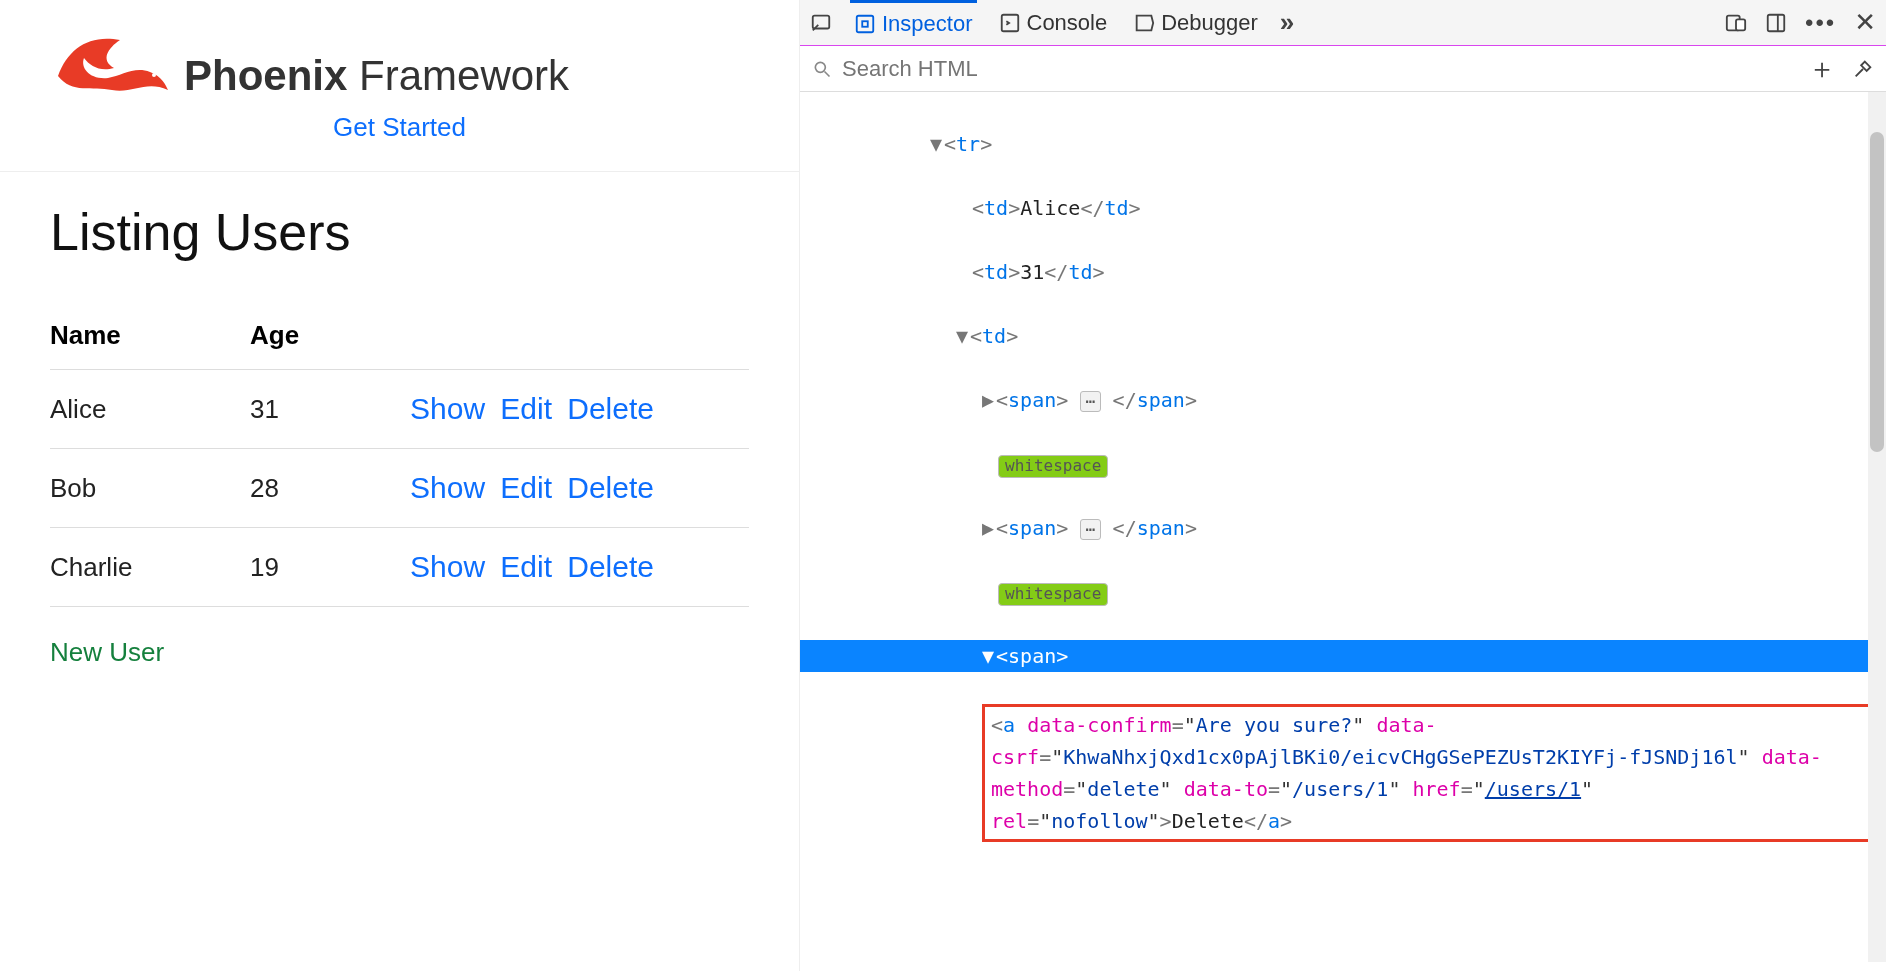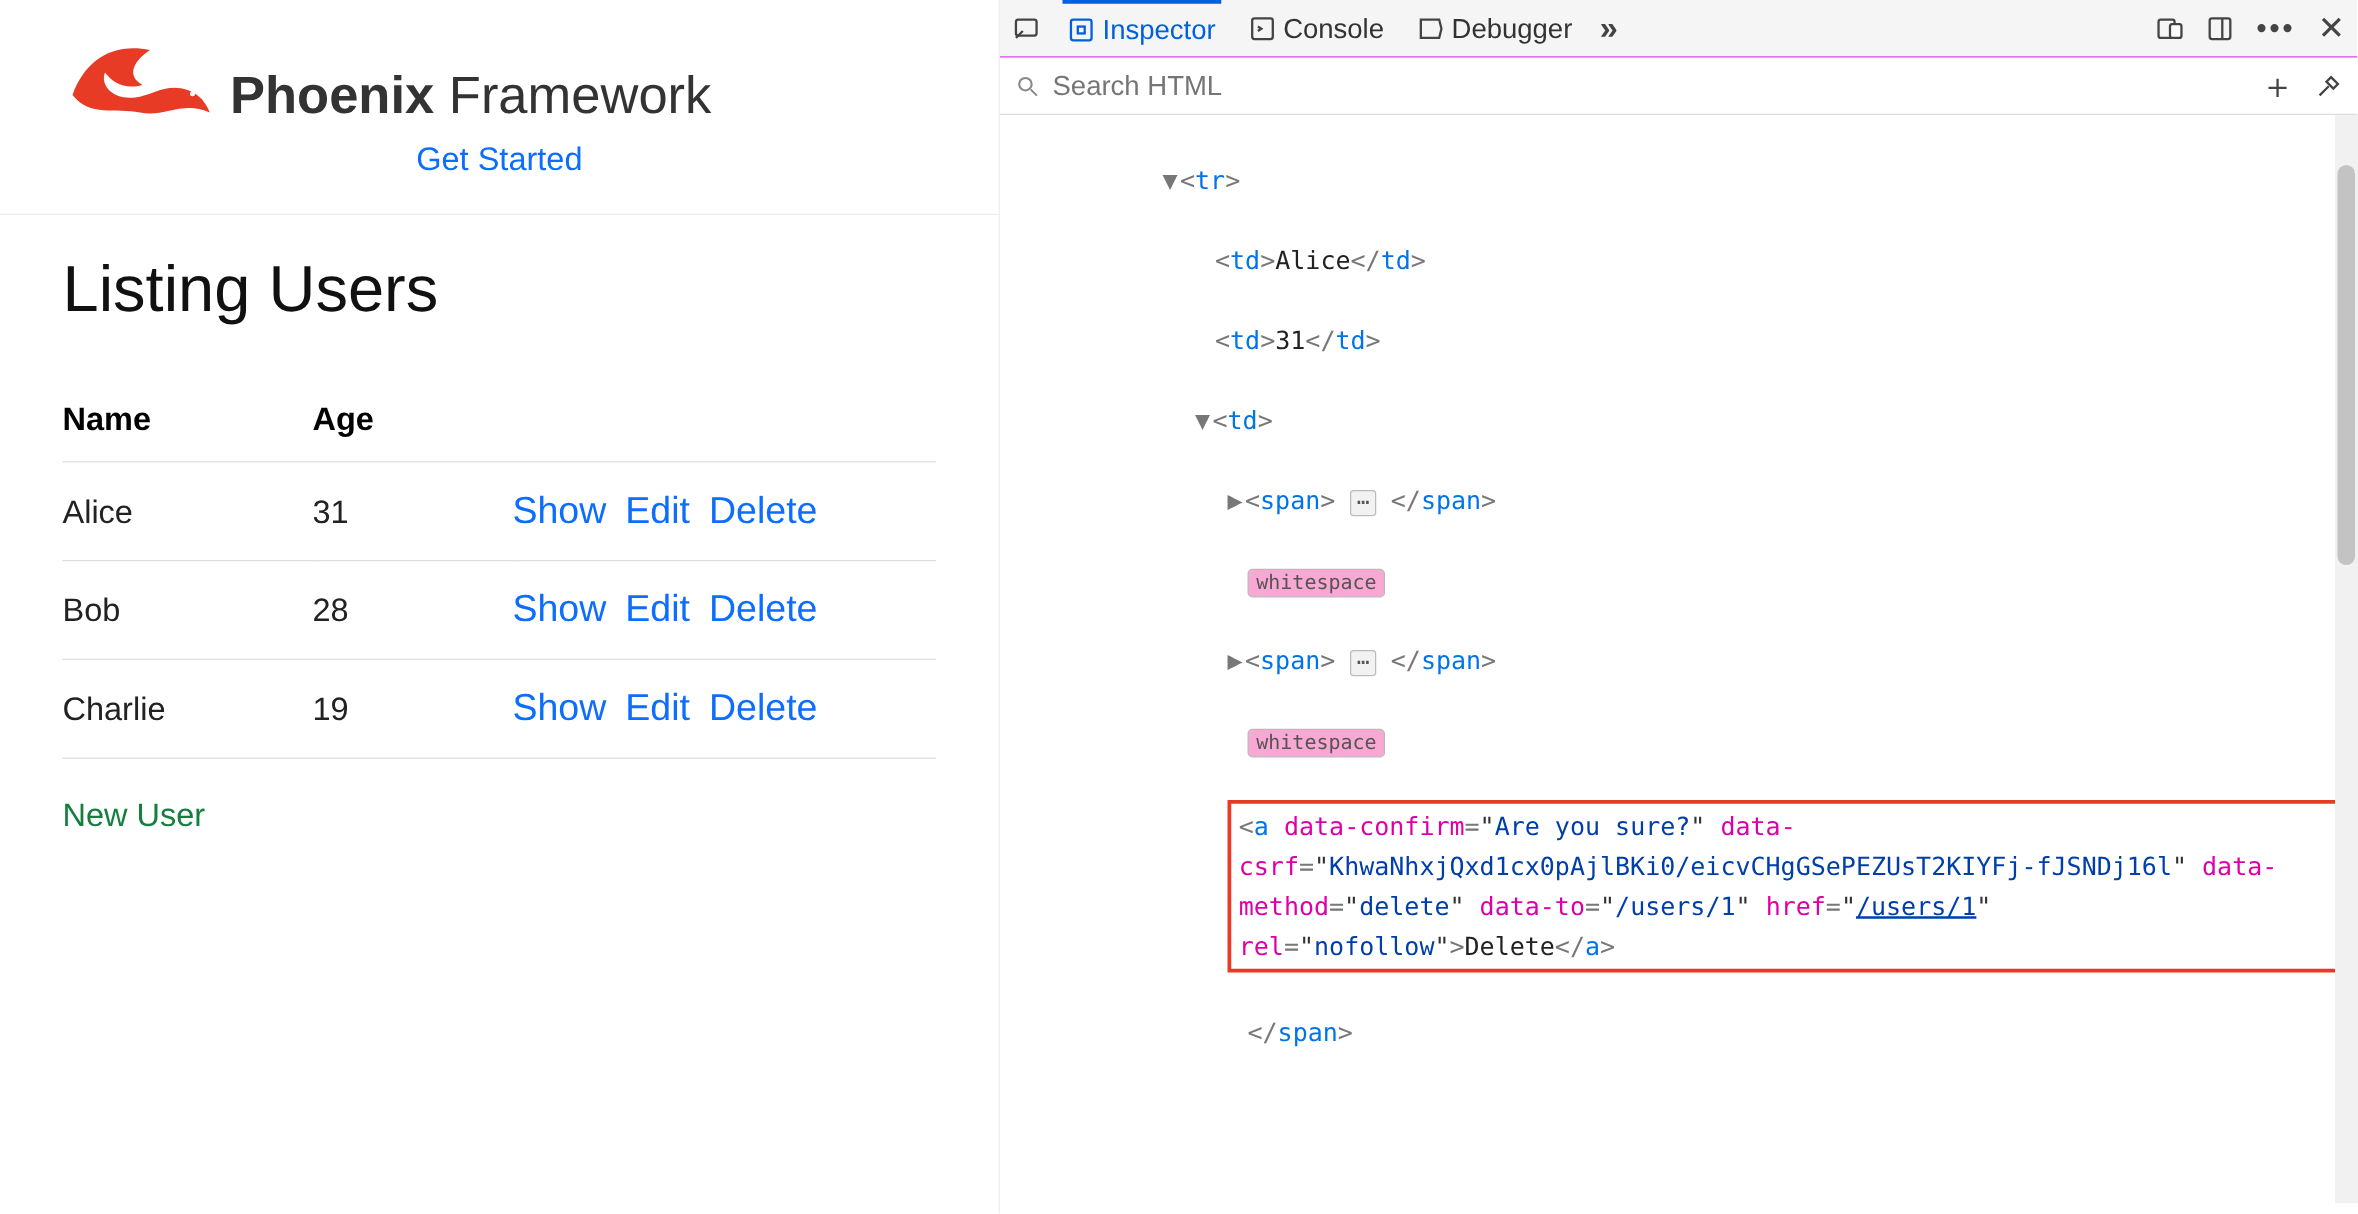--- a/index.html
+++ b/index.html
@@ -165,21 +165,21 @@
   .nm { color: #0074e8; }  
   .pk { color: #dd00a9; }  
   .str{ color: #003eaa; }  
   .lnk{ color: #003eaa; text-decoration: underline; }
   .txt{ color: #222; }
   .punct{ color: #777; }
   .badge {
     display: inline-block;
     border: 1px solid #bbb;
     border-radius: 4px;
-    background: #f9a8d4;
+    background: #84cc16;
     font-size: 16px;
     padding: 0 6px;
     color: #555;
     line-height: 1.3;
   }
   .dots {
     display:inline-block;
     border:1px solid #bbb;
     border-radius:3px;
     background:#f2f2f2;
@@ -347,30 +347,30 @@
 
   <div class="dom-tree">
 <div class="line" style="padding-left:130px;"><span class="twisty">▼</span><span class="punct">&lt;</span><span class="nm">tr</span><span class="punct">&gt;</span></div>
 <div class="line" style="padding-left:172px;"><span class="punct">&lt;</span><span class="nm">td</span><span class="punct">&gt;</span><span class="txt">Alice</span><span class="punct">&lt;/</span><span class="nm">td</span><span class="punct">&gt;</span></div>
 <div class="line" style="padding-left:172px;"><span class="punct">&lt;</span><span class="nm">td</span><span class="punct">&gt;</span><span class="txt">31</span><span class="punct">&lt;/</span><span class="nm">td</span><span class="punct">&gt;</span></div>
 <div class="line" style="padding-left:156px;"><span class="twisty">▼</span><span class="punct">&lt;</span><span class="nm">td</span><span class="punct">&gt;</span></div>
 <div class="line" style="padding-left:182px;"><span class="twisty">▶</span><span class="punct">&lt;</span><span class="nm">span</span><span class="punct">&gt;</span> <span class="dots">⋯</span> <span class="punct">&lt;/</span><span class="nm">span</span><span class="punct">&gt;</span></div>
 <div class="line" style="padding-left:198px;"><span class="badge">whitespace</span></div>
 <div class="line" style="padding-left:182px;"><span class="twisty">▶</span><span class="punct">&lt;</span><span class="nm">span</span><span class="punct">&gt;</span> <span class="dots">⋯</span> <span class="punct">&lt;/</span><span class="nm">span</span><span class="punct">&gt;</span></div>
 <div class="line" style="padding-left:198px;"><span class="badge">whitespace</span></div>
+<div class="line sel-line" style="padding-left:182px;"><span class="twisty">▼</span><span class="punct">&lt;</span><span class="nm">span</span><span class="punct">&gt;</span></div>
 <div class="redbox" style="margin-left:182px; white-space:normal; font-family:Menlo,Consolas,monospace;">
   <span class="punct">&lt;</span><span class="nm">a</span>
   <span class="pk">data-confirm</span><span class="punct">=</span>"<span class="str">Are you sure?</span>"
   <span class="pk">data-csrf</span><span class="punct">=</span>"<span class="str">KhwaNhxjQxd1cx0pAjlBKi0/eicvCHgGSePEZUsT2KIYFj-fJSNDj16l</span>"
   <span class="pk">data-method</span><span class="punct">=</span>"<span class="str">delete</span>"
   <span class="pk">data-to</span><span class="punct">=</span>"<span class="str">/users/1</span>"
   <span class="pk">href</span><span class="punct">=</span>"<span class="lnk">/users/1</span>"
   <span class="pk">rel</span><span class="punct">=</span>"<span class="str">nofollow</span>"<span class="punct">&gt;</span><span class="txt">Delete</span><span class="punct">&lt;/</span><span class="nm">a</span><span class="punct">&gt;</span>
 </div>
-<div class="line" style="padding-left:198px;"><span class="punct">&lt;/</span><span class="nm">span</span><span class="punct">&gt;</span></div>
 
 
 
 
 
 
 
 
 
 

